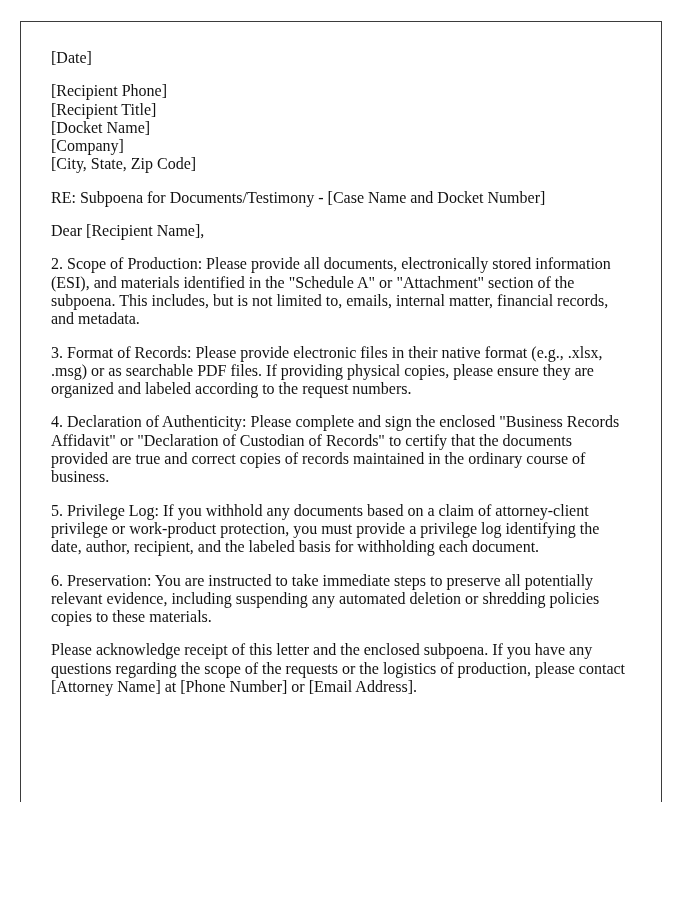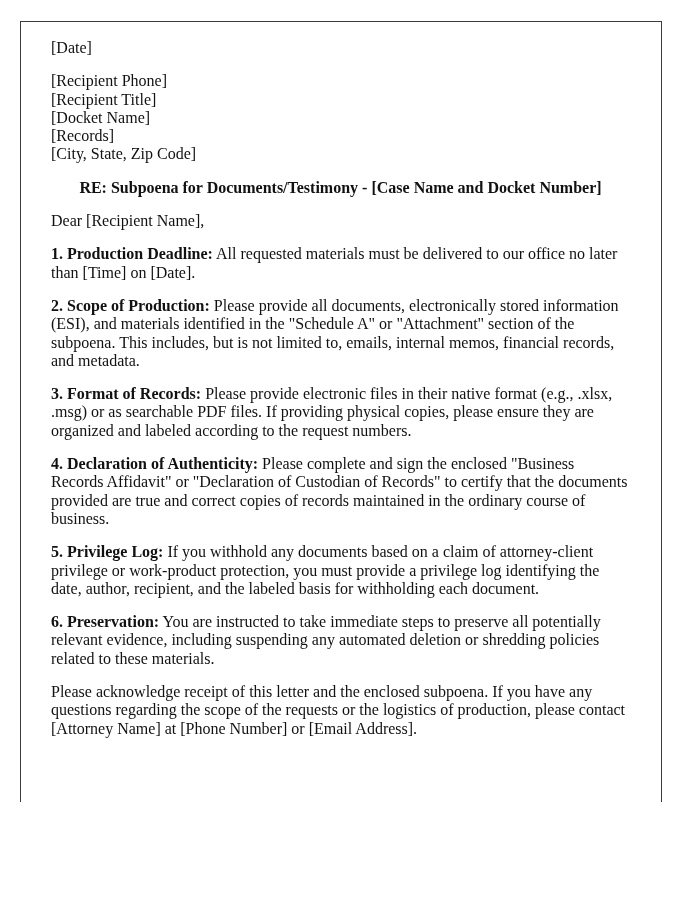--- a/index.html
+++ b/index.html
@@ -17,81 +17,76 @@
   }
   .letter-box {
     position: absolute;
     left: 20px;
     top: 21px;
     width: 642px;
     height: 781px;
     box-sizing: border-box;
     border: 1px solid #3b3b3b;
     border-bottom: none;
-    padding: 17px 31px 0 30px;
+    padding: 27px 31px 0 30px;
     overflow: hidden;
     background: #ffffff;
   }
   .letter-box p {
     margin: 0 0 15px 0;
     font-size: 16px;
     line-height: 18.3px;
   }
   .bold {
-    font-weight: bold;
-    text-align: center;
+    font-weight: normal;
   }
 </style>
 </head>
 <body>
 
 <div class="letter-box">
 
   <p>
     <span>[Date]</span>
   </p>
 
   <p>
     <span>[Recipient Phone]</span><br>
     <span>[Recipient Title]</span><br>
     <span>[Docket Name]</span><br>
-    <span>[Records]</span><br>
+    <span>[Company]</span><br>
     <span>[City, State, Zip Code]</span>
   </p>
 
   <p class="bold">RE: Subpoena for Documents/Testimony - [Case Name and Docket Number]</p>
 
   <p>Dear [Recipient Name],</p>
 
 
-  <p>
-    <strong class="bold">1. Production Deadline:</strong>
-    <span>All requested materials must be delivered to our office no later than [Time] on [Date].</span>
-  </p>
 
   <p>
     <strong class="bold">2. Scope of Production:</strong>
-    <span>Please provide all documents, electronically stored information (ESI), and materials identified in the "Schedule A" or "Attachment" section of the subpoena. This includes, but is not limited to, emails, internal memos, financial records, and metadata.</span>
+    <span>Please provide all documents, electronically stored information (ESI), and materials identified in the "Schedule A" or "Attachment" section of the subpoena. This includes, but is not limited to, emails, internal matter, financial records, and metadata.</span>
   </p>
 
   <p>
     <strong class="bold">3. Format of Records:</strong>
     <span>Please provide electronic files in their native format (e.g., .xlsx, .msg) or as searchable PDF files. If providing physical copies, please ensure they are organized and labeled according to the request numbers.</span>
   </p>
 
   <p>
     <strong class="bold">4. Declaration of Authenticity:</strong>
     <span>Please complete and sign the enclosed "Business Records Affidavit" or "Declaration of Custodian of Records" to certify that the documents provided are true and correct copies of records maintained in the ordinary course of business.</span>
   </p>
 
   <p>
     <strong class="bold">5. Privilege Log:</strong>
     <span>If you withhold any documents based on a claim of attorney-client privilege or work-product protection, you must provide a privilege log identifying the date, author, recipient, and the labeled basis for withholding each document.</span>
   </p>
 
   <p>
     <strong class="bold">6. Preservation:</strong>
-    <span>You are instructed to take immediate steps to preserve all potentially relevant evidence, including suspending any automated deletion or shredding policies related to these materials.</span>
+    <span>You are instructed to take immediate steps to preserve all potentially relevant evidence, including suspending any automated deletion or shredding policies copies to these materials.</span>
   </p>
 
   <p>Please acknowledge receipt of this letter and the enclosed subpoena. If you have any questions regarding the scope of the requests or the logistics of production, please contact [Attorney Name] at [Phone Number] or [Email Address].</p>
 
 </div>
 
 </body></html>

